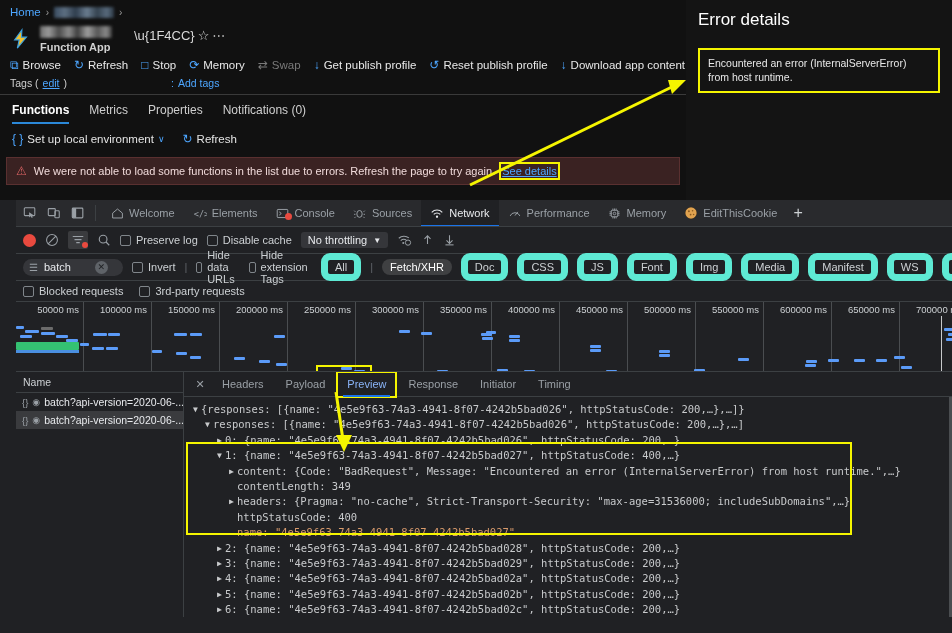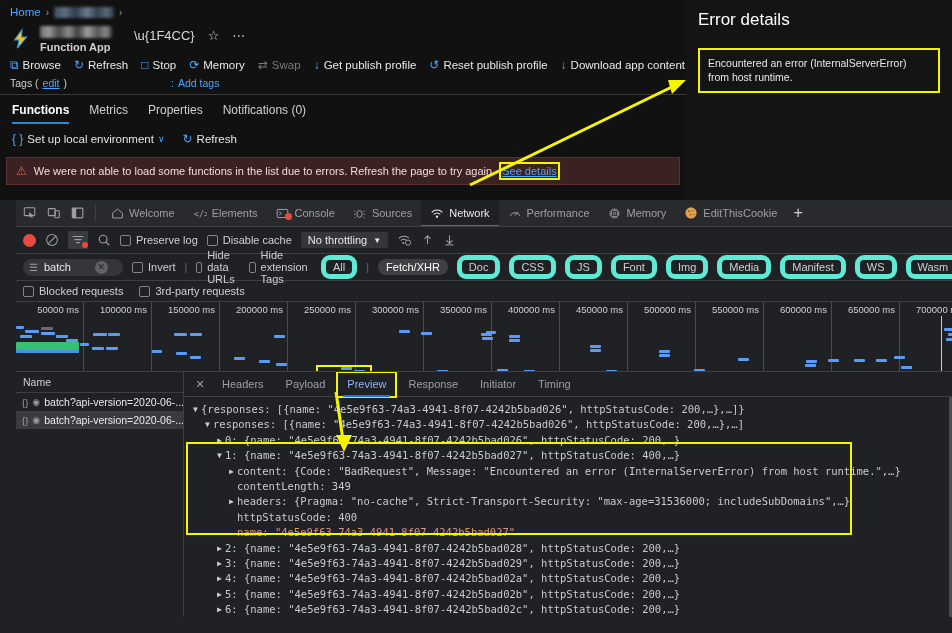--- a/index.html
+++ b/index.html
@@ -30,21 +30,21 @@
 
   .app-head { display: flex; align-items: flex-start; padding: 6px 10px 0 10px; gap: 8px; }
   .app-icon { width: 22px; height: 22px; flex: 0 0 22px; margin-top: 2px; }
   .app-titles { display: flex; flex-direction: column; gap: 3px; font-weight: bold; }
   .app-name-redact {
     width: 72px; height: 12px;
     background: linear-gradient(90deg,#6f6f6f 0%,#9a9a9a 12%,#4a4a4a 26%,#8d8d8d 40%,#3f3f3f 52%,#9e9e9e 66%,#565656 80%,#8a8a8a 92%,#3c3c3c 100%);
     filter: blur(1.7px); border-radius: 1px;
   }
   .app-sub { font-size: 11px; color: #d0d0d0; }
-  .app-actions { display: flex; align-items: flex-end; gap: 13px; margin: 3px 0 0 14px; color: #d8d8d8; }
+  .app-actions { display: flex; align-items: flex-end; gap: 3px; margin: 3px 0 0 14px; color: #d8d8d8; }
   .app-actions .ico { font-size: 13px; cursor: pointer; line-height: 1; }
 
   .cmdbar {
     display: flex; align-items: center; gap: 13px;
     padding: 6px 10px; font-size: 11.5px; color: #e8e8e8; white-space: nowrap;
   }
   .cmd { display: flex; align-items: center; gap: 4px; cursor: pointer; }
   .cmd .gl { color: #4da6ff; font-size: 12px; line-height: 1; }
   .cmd.disabled { color: #7a7a7a; }
   .cmd.disabled .gl { color: #7a7a7a; }
@@ -134,21 +134,21 @@
   }
   .clear-x {
     width: 13px; height: 13px; border-radius: 50%; background: #5f6368; color: #202124;
     display: flex; align-items: center; justify-content: center; font-size: 9px; cursor: pointer; margin-left: 18px;
   }
   .chip {
     padding: 1px 7px; border-radius: 9px; color: #cdd1d4; cursor: pointer; white-space: nowrap;
     border: 1px solid transparent;
   }
   .chip.sel { background: #3f4042; color: #fff; }
-  .chip.round { border: 5px solid #5eead4; }
+  .chip.round { border: 7px solid #5eead4; }
 
   .dt-filterbar2 {
     display: flex; align-items: center; gap: 16px; height: 21px; padding: 0 7px;
     border-bottom: 1px solid #3c4043; color: #cdd1d4;
   }
 
   
   .timeline { position: relative; height: 70px; border-bottom: 1px solid #3c4043; overflow: hidden; background: #202124; }
   .tl-col {
     position: absolute; top: 0; bottom: 0; border-right: 1px solid #4a4d50;

